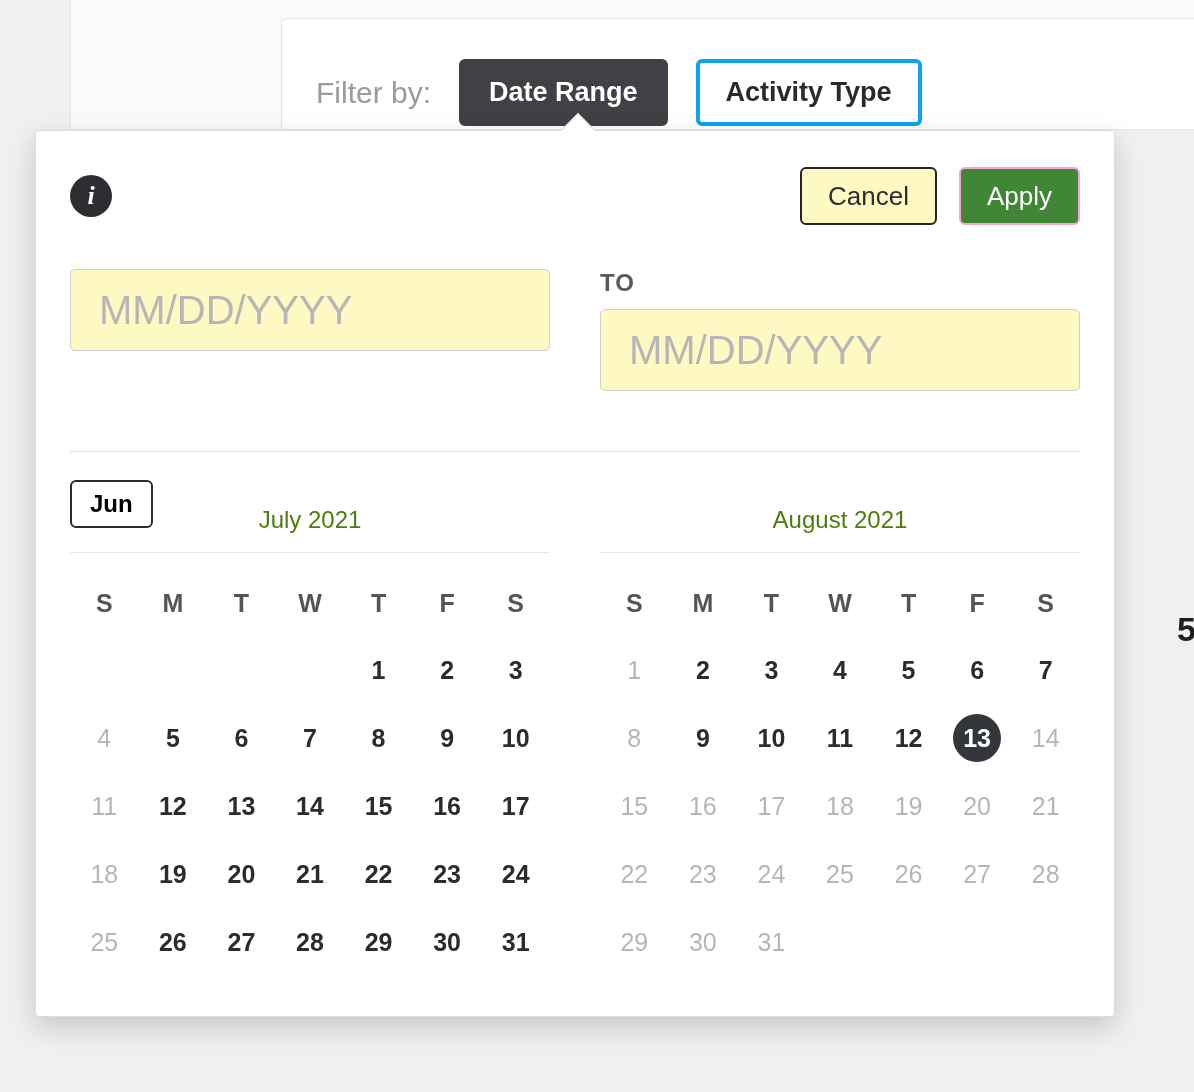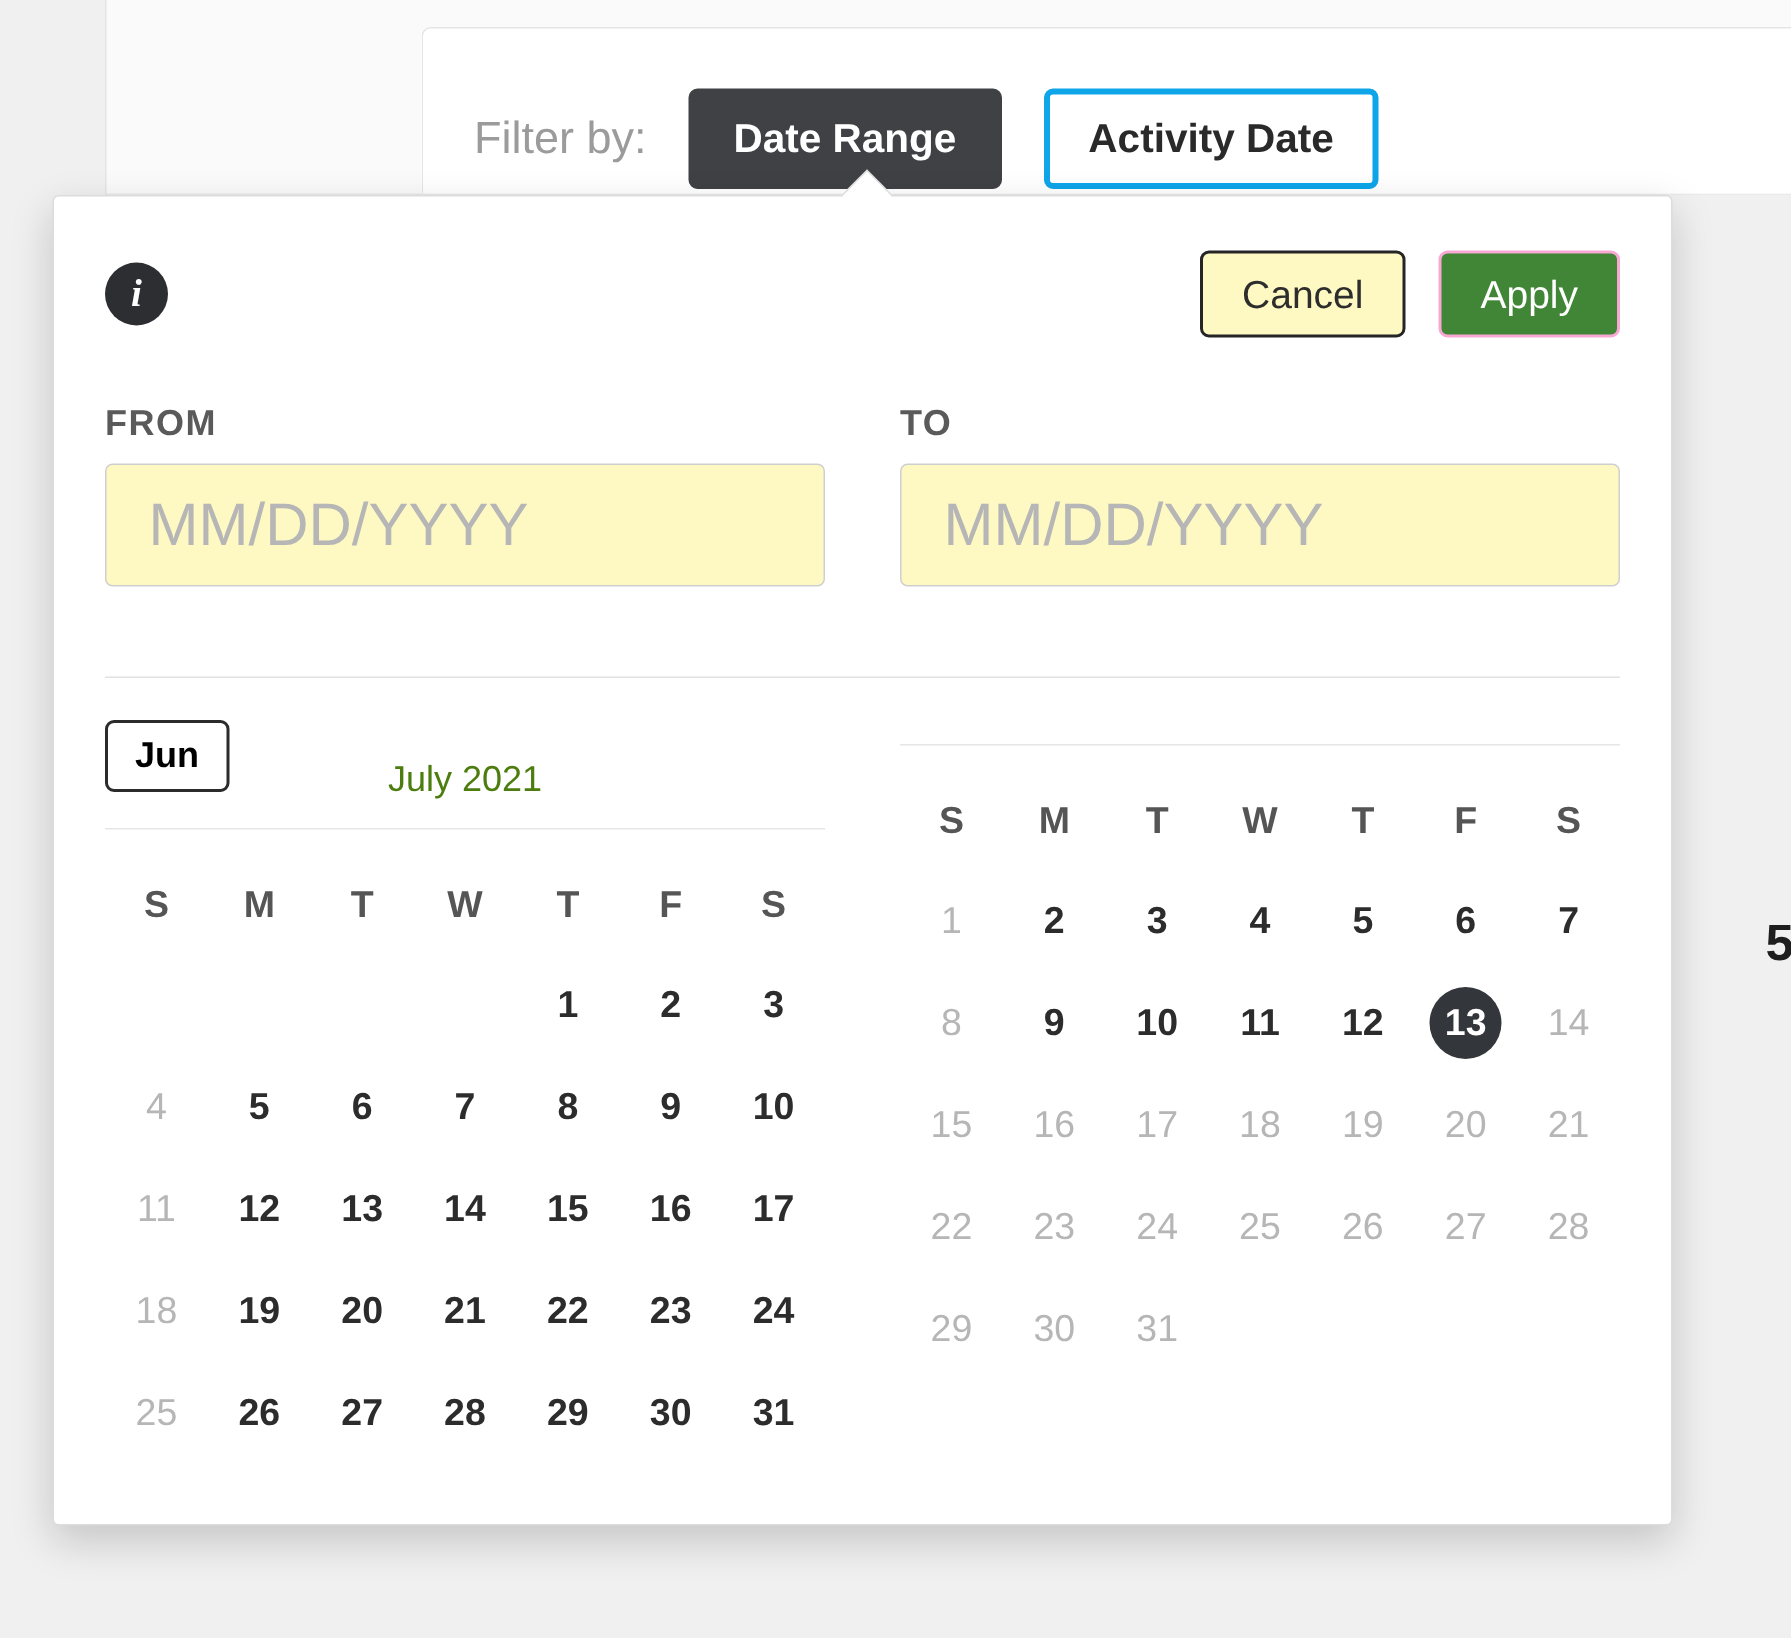--- a/index.html
+++ b/index.html
@@ -236,42 +236,41 @@
 </head>
 <body>
 
 <div class="page-bg">
 
   <div class="top-strip">
     <div class="top-strip-inner">
       <div class="filterbar">
         <span class="filterbar-label">Filter by:</span>
         <button class="tab-btn active">Date Range</button>
-        <button class="tab-btn">Activity Date</button>
+        <button class="tab-btn">Activity Type</button>
       </div>
     </div>
   </div>
 
   <div class="caret-notch"></div>
 
   <div class="popover">
 
     <div class="popover-header">
       <div class="hint">
         <span class="info-badge">i</span>
       </div>
       <div class="btn-row">
         <button class="btn btn-outline">Cancel</button>
         <button class="btn btn-primary">Apply</button>
       </div>
     </div>
 
     <div class="fields">
       <div class="field">
-        <span class="field-label">FROM</span>
         <input class="field-input" placeholder="MM/DD/YYYY" style="">
       </div>
       <div class="field">
         <span class="field-label">TO</span>
         <input class="field-input" placeholder="MM/DD/YYYY" style="">
       </div>
     </div>
 
     <div class="divider"></div>
 
@@ -335,20 +334,23 @@
               <span class="daycell ">27</span>
               <span class="daycell ">28</span>
               <span class="daycell ">29</span>
               <span class="daycell ">30</span>
               <span class="daycell ">31</span>
             </div>
           </div>
       </div>
 
       <div class="cal">
+        <div class="cal-header-row">
+          <span class="cal-title">August 2021</span>
+        </div>
         <div class="cal-underline"></div>
         <div class="weekdays" id="wd-right">
             <span>S</span>
             <span>M</span>
             <span>T</span>
             <span>W</span>
             <span>T</span>
             <span>F</span>
             <span>S</span>
           </div>

